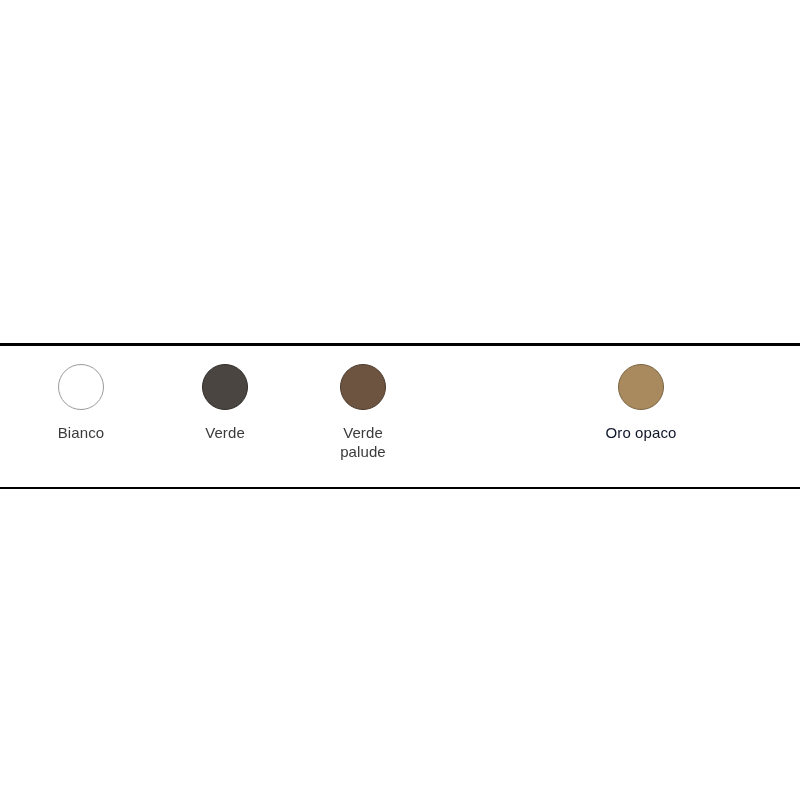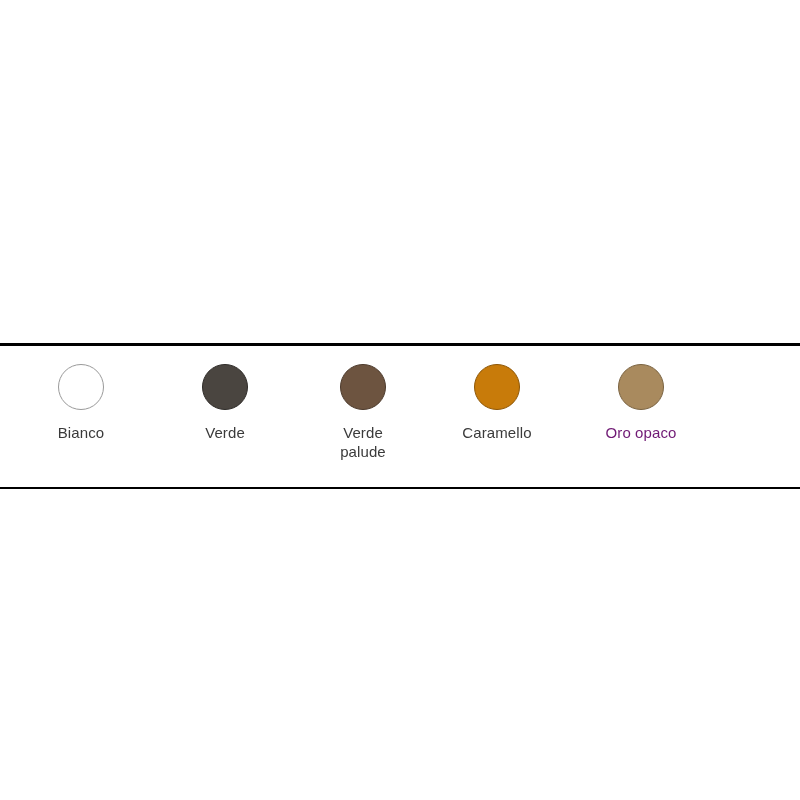--- a/index.html
+++ b/index.html
@@ -123,28 +123,24 @@
         <div class="swatch-dot filled" style="background: rgb(74, 69, 64); border-color: rgb(46, 43, 40);"></div>
         <div class="swatch-label" style="color: rgb(58, 58, 58);">Verde</div>
       </div>
 
       <div class="swatch-item pos-2">
         <div class="swatch-dot filled" style="background: rgb(109, 84, 64); border-color: rgb(76, 58, 44);"></div>
         <div class="swatch-label" style="color: rgb(58, 58, 58);">Verde
 palude</div>
       </div>
 
-      <div class="swatch-item pos-3">
-        <div class="swatch-dot filled" style="background: rgb(200, 123, 10); border-color: rgb(141, 86, 6);"></div>
-        <div class="swatch-label" style="color: rgb(58, 58, 58);">Caramello</div>
-      </div>
 
       <div class="swatch-item pos-4">
         <div class="swatch-dot filled" style="background: rgb(169, 138, 94); border-color: rgb(122, 99, 65);"></div>
-        <div class="swatch-label" style="color: #701a75;">Oro opaco</div>
+        <div class="swatch-label" style="color: #0f172a;">Oro opaco</div>
       </div>
 
     </div>
   </div>
 
   <div class="spacer-bottom"></div>
 
 </div>
 
 </body></html>

